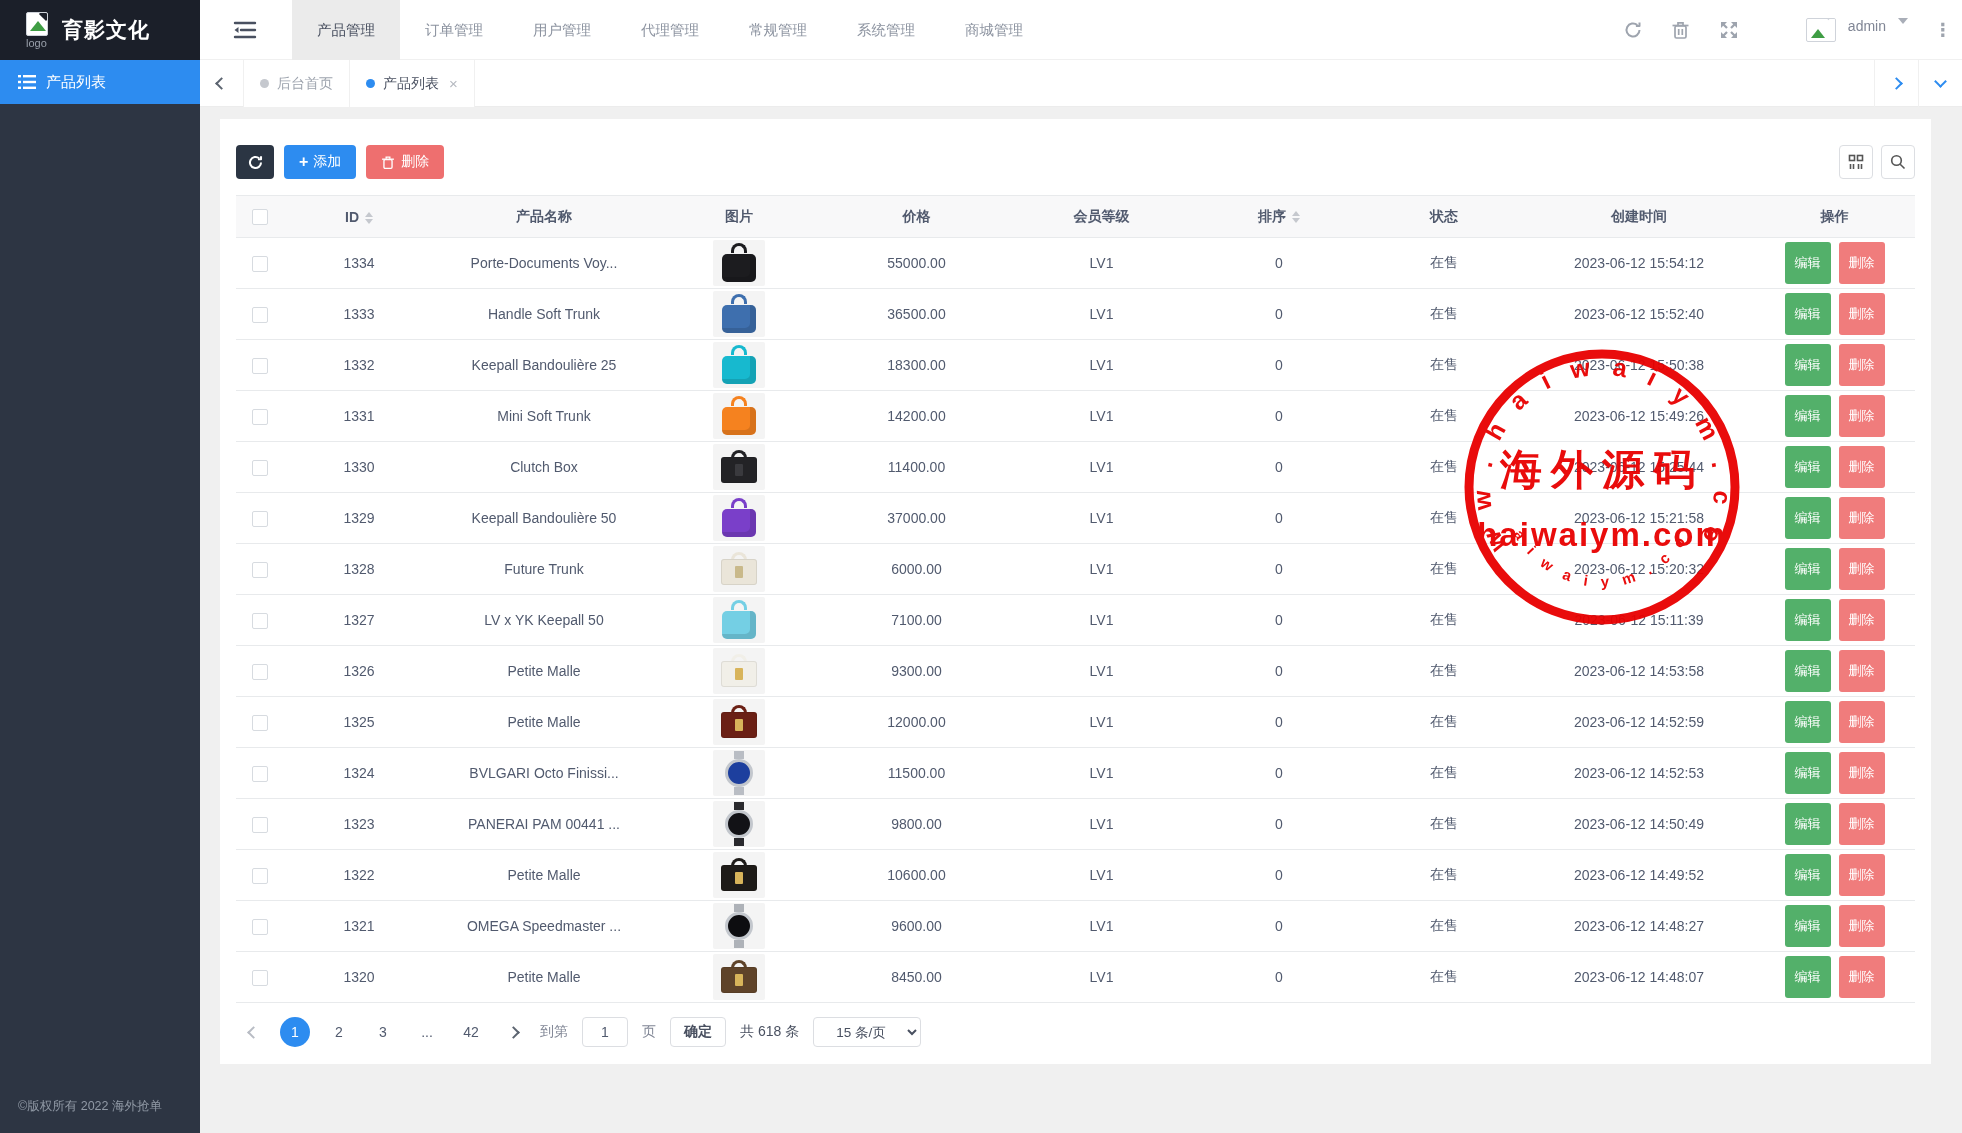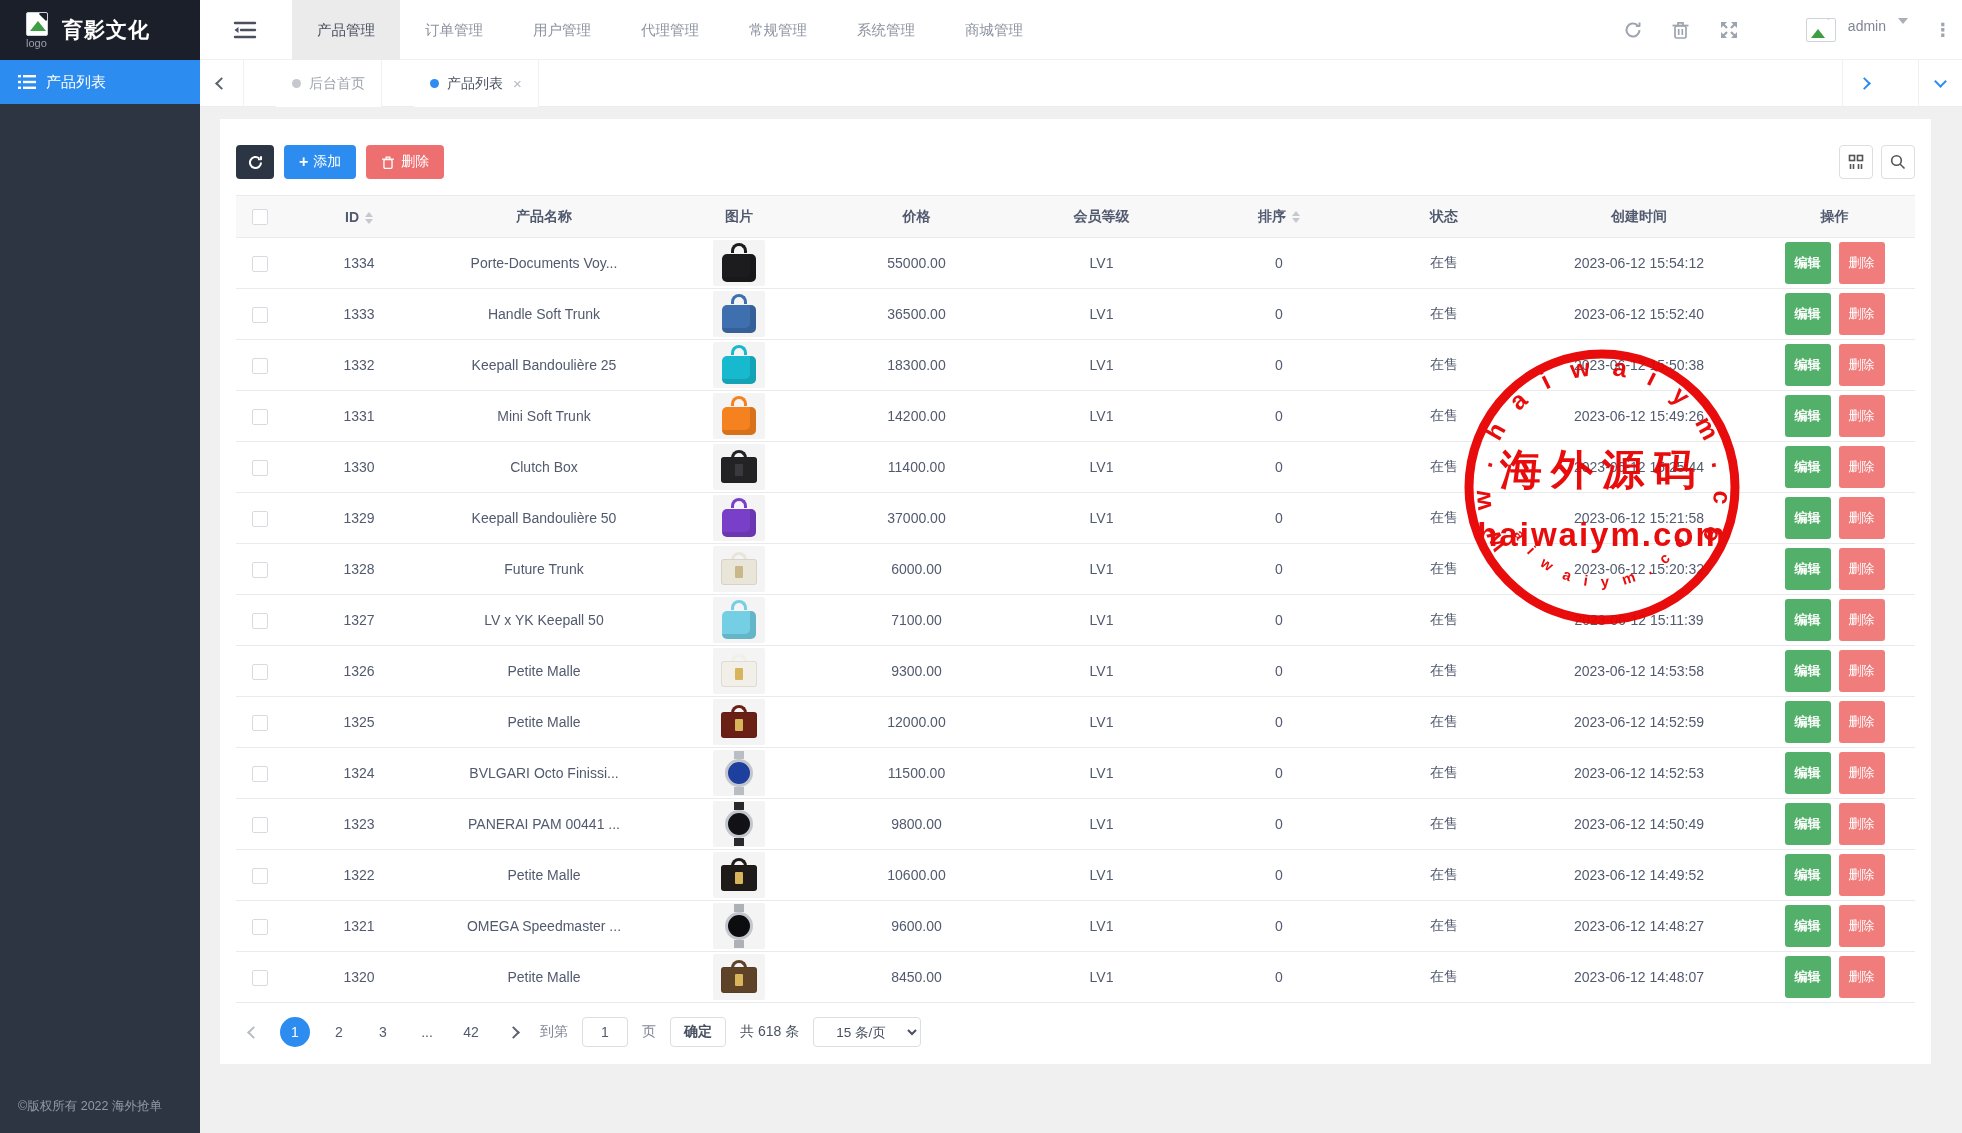--- a/index.html
+++ b/index.html
@@ -25,21 +25,21 @@
   .hicon { width:22px; height:22px; display:flex; align-items:center; justify-content:center; color:#9ea4ae; cursor:pointer; }
   .user-chip { display:flex; gap:12px; cursor:pointer;margin-left:40px; }
   .avatar-broken { width:30px; height:24px; background:#fff; border:1px solid #cfd3da; border-radius:2px; position:relative; overflow:hidden; }
   .avatar-broken:before { content:""; position:absolute; left:4px; bottom:3px; width:0; height:0; border-left:7px solid transparent; border-right:7px solid transparent; border-bottom:9px solid #3f9d44; }
   .avatar-broken:after { content:""; position:absolute; right:-3px; top:-3px; width:8px; height:8px; background:#fff; border-left:1px solid #cfd3da; transform:rotate(45deg); }
   .user-name { color:#808695; font-size:14px; }
   .caret-down { width:0; height:0; border-left:5px solid transparent; border-right:5px solid transparent; border-top:6px solid #a9aeb8; }
   .vdots { color:#9ea4ae; font-size:18px; font-weight:bold; letter-spacing:0; cursor:pointer; }
 
   
-  .tabs-bar { position:absolute; left:200px; top:60px; width:1762px; height:47px; background:#fff; border-bottom:1px solid #ececec; display:flex; z-index:15;gap:32px; }
+  .tabs-bar { position:absolute; left:200px; top:60px; width:1762px; height:47px; background:#fff; border-bottom:1px solid #ececec; display:flex; z-index:15; }
   .tab-arrow { width:44px; height:47px; border-right:1px solid #f0f0f0; display:flex; align-items:center; justify-content:center; cursor:pointer; }
   .tab-arrow.right-side { border-right:none; border-left:1px solid #f0f0f0; }
   .chev { width:9px; height:9px; border-left:2px solid #5c6470; border-bottom:2px solid #5c6470; display:inline-block; }
   .chev.left { transform:rotate(45deg); }
   .chev.right { transform:rotate(-135deg); }
   .chev.down { transform:rotate(-45deg); margin-top:-4px; }
   .chev.blue { border-color:#2d8cf0; }
   .page-tab { height:47px; padding:0 16px; display:flex; align-items:center; gap:8px; border-right:1px solid #f0f0f0; cursor:pointer; background:#fff; }
   .tab-dot { width:9px; height:9px; border-radius:50%; background:#c5c8ce; }
   .page-tab.active .tab-dot { background:#2d8cf0; }
@@ -82,21 +82,21 @@
   .thumb { width:52px; height:46px; margin:0 auto; background:#f4f4f4; border-radius:2px; display:flex; align-items:center; justify-content:center; position:relative; }
   .bag-handle { position:absolute; top:3px; width:16px; height:10px; border:3px solid #888; border-bottom:none; border-radius:8px 8px 0 0; }
   .bag-body { width:34px; height:28px; border-radius:5px; margin-top:10px; }
   .box-body { width:36px; height:26px; border-radius:3px; position:relative; margin-top:6px; }
   .box-latch { position:absolute; left:14px; top:7px; width:8px; height:12px; border-radius:1px; }
   .watch-dial { width:28px; height:28px; border-radius:50%; border:3px solid #c3c7cd; position:relative; }
   .watch-band-t,.watch-band-b { position:absolute; left:50%; transform:translateX(-50%); width:10px; height:8px; }
   .watch-band-t{ top:1px; } .watch-band-b{ bottom:1px; }
 
   .ops { display:flex; gap:8px; justify-content:center; }
-  .btn-edit { background:#53b06a; color:#fff; border:none; border-radius:3px; padding:12px 10px; font-size:13px; cursor:pointer;font-weight:bold; }
+  .btn-edit { background:#53b06a; color:#fff; border:none; border-radius:3px; padding:12px 10px; font-size:13px; cursor:pointer; }
   .btn-del  { background:#f07c7c; color:#fff; border:none; border-radius:3px; padding:5px 10px; font-size:13px; cursor:pointer; }
 
   
   .pager { display:flex; align-items:center; gap:14px; margin-top:14px; padding-left:4px; }
   .pg-chev { width:26px; height:26px; display:flex; align-items:center; justify-content:center; cursor:pointer; }
   .pg-num { min-width:30px; height:30px; border-radius:50%; display:flex; align-items:center; justify-content:center; color:#515a6e; cursor:pointer; font-size:14px; }
   .pg-num.active { background:#2d8cf0; color:#fff; }
   .pg-ellipsis { color:#515a6e; }
   .goto-label { color:#808695; }
   .goto-input { width:46px; height:30px; border:1px solid #dcdee2; border-radius:4px; text-align:center; font-size:14px; color:#515a6e; }

